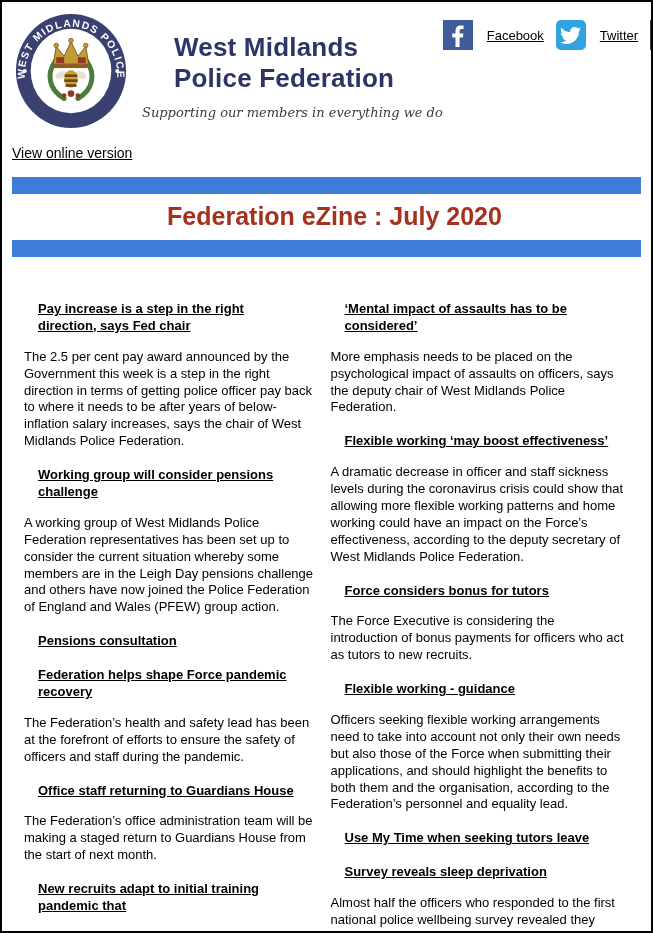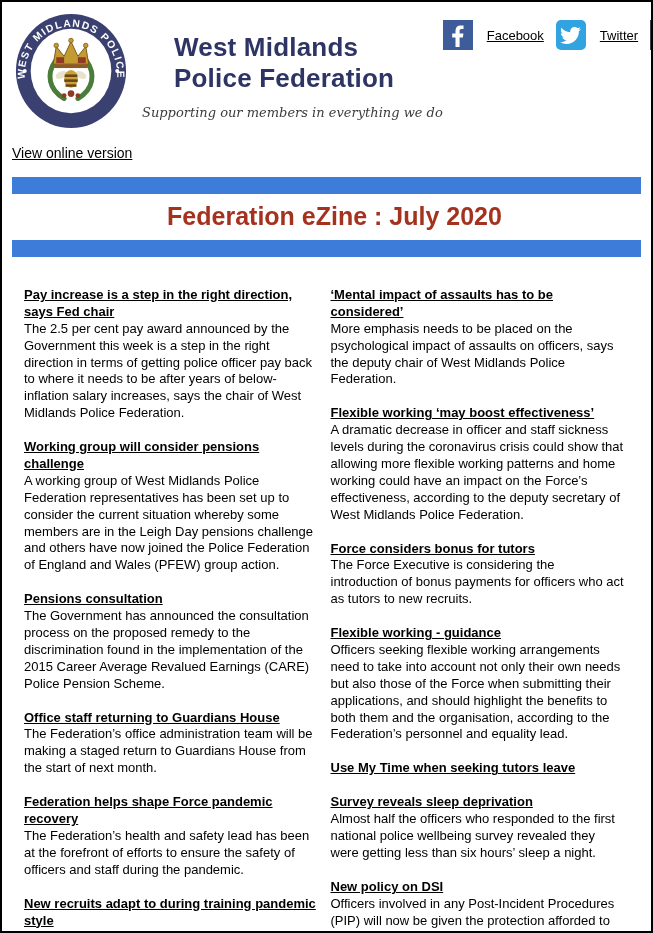--- a/index.html
+++ b/index.html
@@ -27,21 +27,21 @@
   
   .view-online { display:inline-block; margin:15px 0 0 10px; font-size:14px; color:#000; text-decoration:underline; cursor:pointer; }
   
   .bar { height:17px; background:#3d7cd8; margin:0 10px; }
   .bar-top { margin-top:15px; }
   .ezine-title { text-align:center; font-size:25px; font-weight:bold; color:#a5311f; margin:8px 0 9px 16px; }
   
   .content { display:flex; gap:12px; padding:30px 26px 0 22px; }
   .col { flex:1; min-width:0; }
   .article { margin-bottom:17px; }
-  .article h3 { font-size:13px; font-weight:bold; text-decoration:underline; margin:0; line-height:1.3; cursor:pointer; }
+  .article h3 { font-size:13px; font-weight:bold; text-decoration:underline; margin:14px; line-height:1.3; cursor:pointer; }
   .article p { font-size:13px; margin:0; line-height:1.3; }
 </style>
 </head>
 <body>
 
 <div class="page">
 
   
   <div class="header">
     <div class="logo-block">
@@ -137,32 +137,31 @@
       <div class="article">
         <h3>Pay increase is a step in the right direction, says Fed chair</h3>
         <p>The 2.5 per cent pay award announced by the Government this week is a step in the right direction in terms of getting police officer pay back to where it needs to be after years of below-inflation salary increases, says the chair of West Midlands Police Federation.</p>
       </div>
       <div class="article">
         <h3>Working group will consider pensions challenge</h3>
         <p>A working group of West Midlands Police Federation representatives has been set up to consider the current situation whereby some members are in the Leigh Day pensions challenge and others have now joined the Police Federation of England and Wales (PFEW) group action.</p>
       </div>
       <div class="article">
         <h3>Pensions consultation</h3>
-        <p>The Government has announced the consultation process on the proposed remedy to the discrimination found in the implementation of the 2015 Career Average Revalued Earnings (CARE) Police Pension Scheme.</p>
+      </div>
+      <div class="article">
+        <h3>Federation helps shape Force pandemic recovery</h3>
+        <p>The Federation’s health and safety lead has been at the forefront of efforts to ensure the safety of officers and staff during the pandemic.</p>
       </div>
       <div class="article">
         <h3>Office staff returning to Guardians House</h3>
         <p>The Federation’s office administration team will be making a staged return to Guardians House from the start of next month.</p>
       </div>
       <div class="article">
-        <h3>Federation helps shape Force pandemic recovery</h3>
-        <p>The Federation’s health and safety lead has been at the forefront of efforts to ensure the safety of officers and staff during the pandemic.</p>
-      </div>
-      <div class="article">
-        <h3>New recruits adapt to during training pandemic style</h3>
+        <h3>New recruits adapt to initial training pandemic that</h3>
         <p>One of the Force’s new recruits has explained the frustrations of trying to get to grips with his initial training through online learning in his bedroom rather than in a classroom with the rest of his cohort.</p>
       </div>
     </div>
     <div class="col">
       <div class="article">
         <h3>‘Mental impact of assaults has to be considered’</h3>
         <p>More emphasis needs to be placed on the psychological impact of assaults on officers, says the deputy chair of West Midlands Police Federation.</p>
       </div>
       <div class="article">
         <h3>Flexible working ‘may boost effectiveness’</h3>

